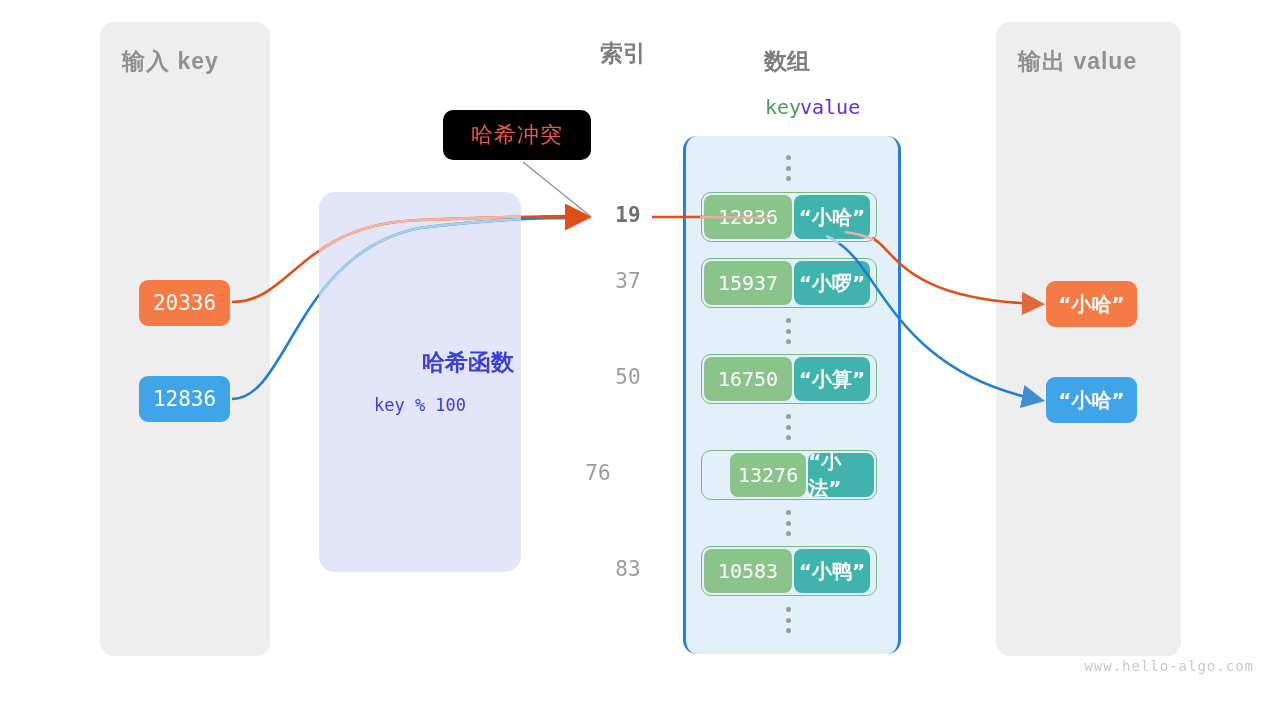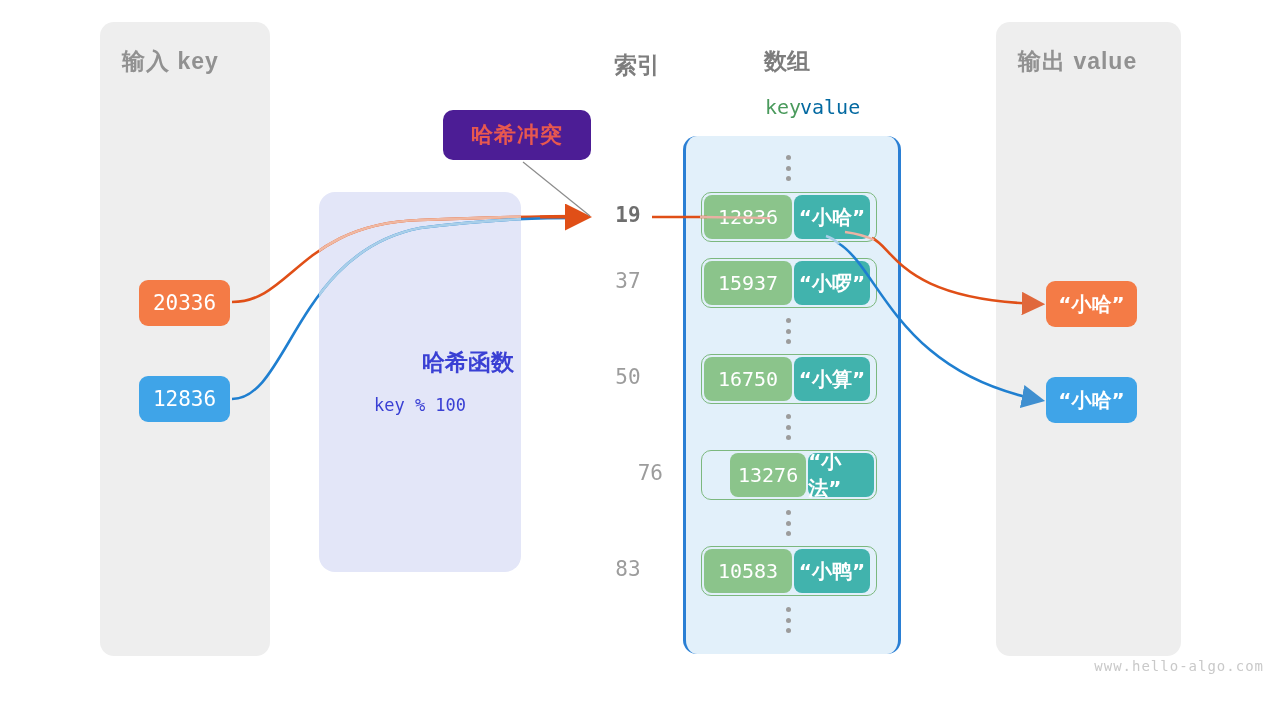--- a/index.html
+++ b/index.html
@@ -35,30 +35,30 @@
     color:#7d7d7d;
     white-space:nowrap;
   }
   .kv-head{
     position:absolute;
     font-size:20px;
     font-family:"DejaVu Sans Mono","Liberation Mono",monospace;
     white-space:nowrap;
   }
   .kv-head.k{color:#4a9a5c;}
-  .kv-head.v{color:#0369a1;}
+  .kv-head.v{color:#6d28d9;}
 
   
   .collision{
     position:absolute;
-    background:#4c1d95;
+    background:#000000;
     border-radius:10px;
     display:flex;align-items:center;justify-content:center;
     color:#e8584f;
-    font-size:22px;font-weight:bold;
+    font-size:22px;font-weight:normal;
     letter-spacing:1px;
   }
 
   
   .hashbox{
     position:absolute;
     background:#e3e6f8;
     border-radius:16px;
   }
   .hash-title{
@@ -148,41 +148,41 @@
     width:20px;
     display:flex;flex-direction:column;
     align-items:center;justify-content:space-between;
     height:26px;
   }
   .vdots i{display:block;width:5px;height:5px;border-radius:50%;background:#9c9c9c;}
 
   
   .watermark{
     position:absolute;
-    right:16px;bottom:18px;
+    right:26px;bottom:18px;
     font-size:14px;
     color:#c9c9c9;
     font-family:"DejaVu Sans Mono","Liberation Mono",monospace;
     letter-spacing:1px;
   }
 
   svg.overlay{position:absolute;left:0;top:0;width:1280px;height:720px;pointer-events:none;}
 </style>
 </head>
 <body>
 
 <div id="stage">
 
   <div class="panel" style="left:100px;top:22px;width:170px;height:634px;"></div>
   <div class="panel-title" style="left:122px;top:46px;">输入 key</div>
 
   <div class="panel" style="left:996px;top:22px;width:185px;height:634px;"></div>
   <div class="panel-title" style="left:1018px;top:46px;">输出 value</div>
 
-  <div class="col-head" style="left:600px;top:50px;width:60px;text-align:right;">索引</div>
+  <div class="col-head" style="left:600px;top:38px;width:60px;text-align:left;">索引</div>
   <div class="col-head" style="left:757px;top:46px;width:60px;text-align:center;">数组</div>
   <div class="kv-head k" style="left:722px;top:95px;margin-left:43px;">key</div>
   <div class="kv-head v" style="left:800px;top:95px;">value</div>
 
   <div class="collision" style="left:443px;top:110px;width:148px;height:50px;">哈希冲突</div>
 
   <div class="hashbox" style="left:319px;top:192px;width:202px;height:380px;"></div>
   <div class="hash-title" style="left:319px;top:347px;width:202px;padding-left:48px;">哈希函数</div>
   <div class="hash-sub" style="left:319px;top:395px;width:202px;">key % 100</div>
 
@@ -218,21 +218,21 @@
       <div class="idx" style="left: 593px; top: 365px;">50</div>
       <div class="cell" style="left: 701px; top: 354px; width: 176px; height: 50px;">
         <div class="k">16750</div>
         <div class="v">“小算”</div>
       </div>
       <div class="vdots" style="left: 778px; top: 414px;">
         <i></i>
         <i></i>
         <i></i>
       </div>
-      <div class="idx" style="left: 593px; top: 461px; text-align: right;">76</div>
+      <div class="idx" style="left: 563px; top: 461px;">76</div>
       <div class="cell" style="left: 701px; top: 450px; width: 176px; height: 50px; padding-left: 28px;">
         <div class="k">13276</div>
         <div class="v">“小法”</div>
       </div>
       <div class="vdots" style="left: 778px; top: 510px;">
         <i></i>
         <i></i>
         <i></i>
       </div>
       <div class="idx" style="left: 593px; top: 557px;">83</div>

